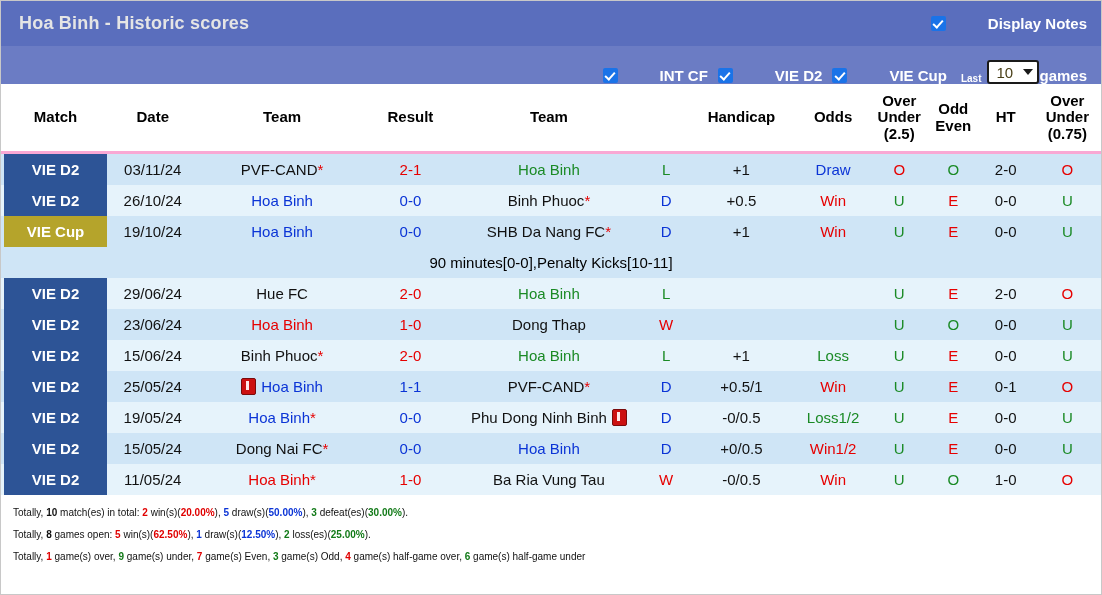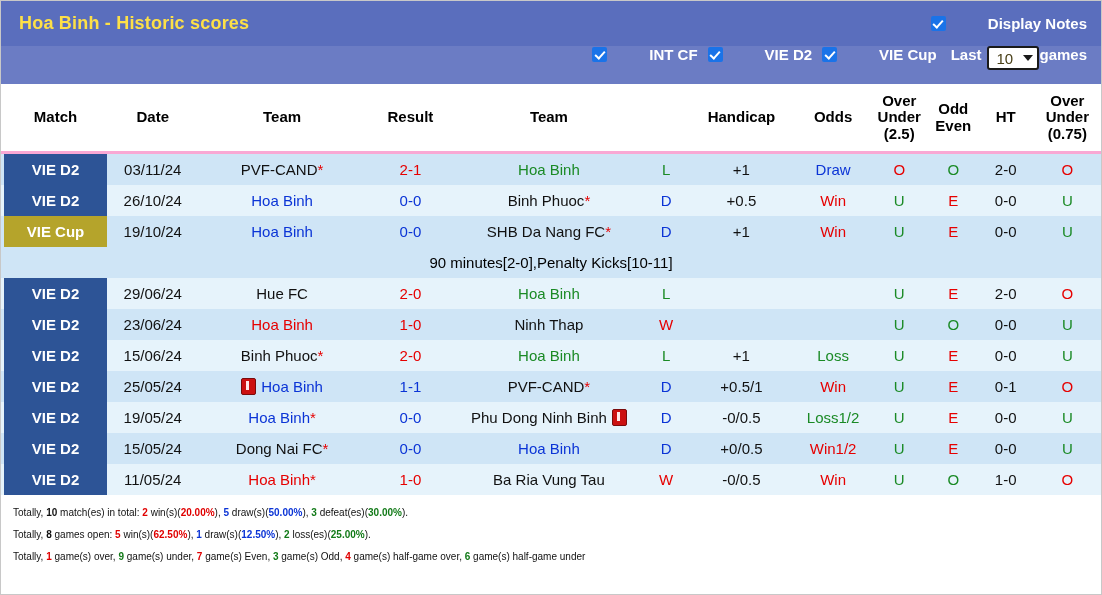--- a/index.html
+++ b/index.html
@@ -22,52 +22,52 @@
   .titlebar {
     height: 45px;
     background: #5a6ebd;
     display: flex;
     align-items: center;
     justify-content: space-between;
     padding: 0 14px 0 18px;
     box-sizing: border-box;
   }
   .titlebar .title {
-    color: #fde047;
+    color: #e5e5e5;
     font-size: 18px;
     font-weight: bold;
     letter-spacing: 0.2px;
   }
 
   
   .filterbar {
     height: 38px;
     background: #6b7cc4;
     display: flex;
-    align-items: flex-start;
+    align-items: flex-end;
     justify-content: flex-end;
     padding: 0 14px 0 0;
     box-sizing: border-box;
     gap: 0px;
   }
   .filter-group {
     display: flex;
     align-items: center;
     margin-left: 10px;
     gap: 6px;
   }
   .filter-group .lbl {
     color: #ffffff;
     font-size: 15px;
     font-weight: bold;
     margin-left: 36px;
   }
   .last-label {
     color: #ffffff;
-    font-size: 15px;
+    font-size: 10px;
     font-weight: bold;
     margin-left: 14px;
   }
   .games-label {
     color: #ffffff;
     font-size: 15px;
     font-weight: bold;
   }
 
   
@@ -351,21 +351,21 @@
           </td>
           <td class="cl-blue" style="width: 34px;">D</td>
           <td class="cl-black">+1</td>
           <td class="cl-red">Win</td>
           <td class="cl-green">U</td>
           <td class="cl-red">E</td>
           <td class="cl-black">0-0</td>
           <td class="cl-green">U</td>
         </tr>
         <tr class="notes">
-          <td colspan="12">90 minutes[2-0],Penalty Kicks[10-11]</td>
+          <td colspan="12">90 minutes[0-0],Penalty Kicks[10-11]</td>
         </tr>
         <tr class="r-even">
           <td class="matchcell">
             <span class="badge league">VIE D2</span>
           </td>
           <td class="cl-black">29/06/24</td>
           <td>
             <span class="teamwrap">
               <span class="cl-black">Hue FC</span>
             </span>
@@ -390,21 +390,21 @@
           </td>
           <td class="cl-black">23/06/24</td>
           <td>
             <span class="teamwrap">
               <span class="cl-red">Hoa Binh</span>
             </span>
           </td>
           <td class="cl-red">1-0</td>
           <td>
             <span class="teamwrap">
-              <span class="cl-black">Ninh Thap</span>
+              <span class="cl-black">Dong Thap</span>
             </span>
           </td>
           <td class="cl-red" style="width: 34px;">W</td>
           <td class="cl-black"></td>
           <td class="cl-black"></td>
           <td class="cl-green">U</td>
           <td class="cl-green">O</td>
           <td class="cl-black">0-0</td>
           <td class="cl-green">U</td>
         </tr>

